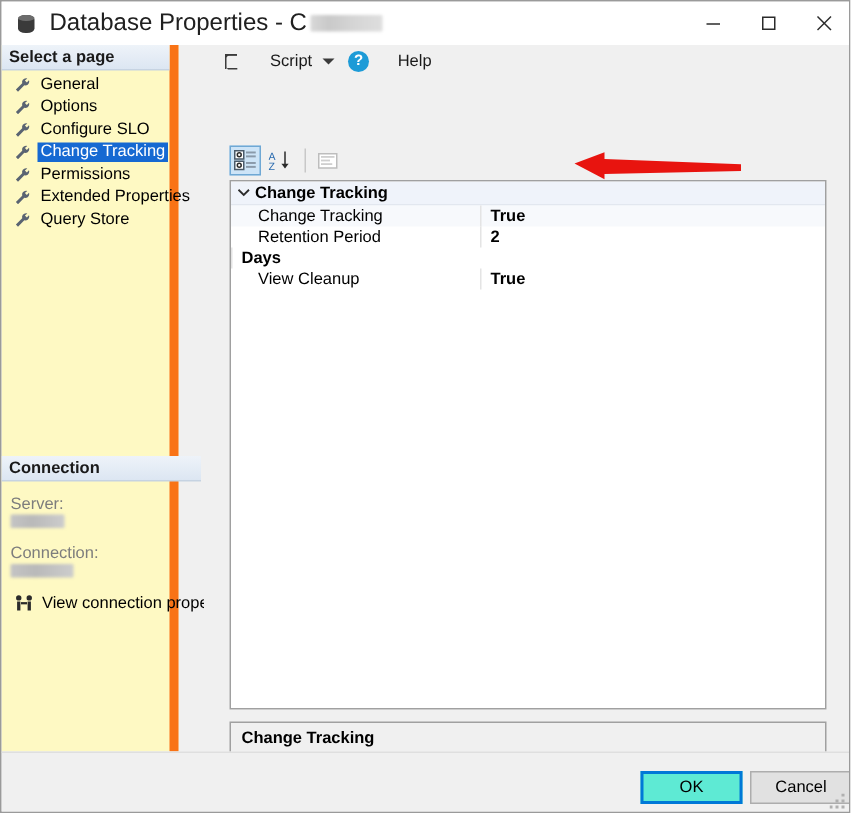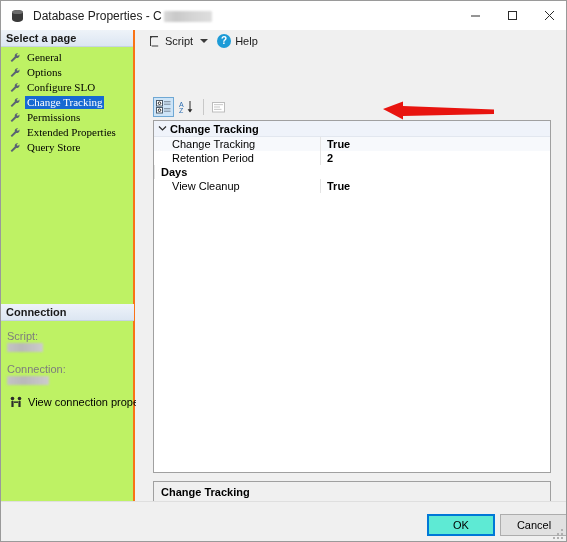--- a/index.html
+++ b/index.html
@@ -47,21 +47,21 @@
   }
   .cyl:after {
     content: "";
     position: absolute;
     left: 0; top: 0;
     width: 11px; height: 4px;
     background: #6c6c6c;
     border-radius: 5px / 2px;
   }
   .title-text {
-    font-size: 12px;
+    font-size: 16px;
     color: #202020;
     white-space: nowrap;
   }
   .title-redact {
     display: inline-block;
     vertical-align: middle;
     width: 48px; height: 11px;
     margin-left: 2px;
     background: linear-gradient(90deg,#d8d8d8 0%, #c9c9c9 25%, #d5d5d5 60%, #dedede 100%);
     filter: blur(1px);
@@ -79,45 +79,44 @@
     align-items: center;
     justify-content: center;
     color: #2b2b2b;
   }
   .winbtn svg { display: block; }
 
   
   .leftpanel {
     position: absolute;
     left: 0; top: 29px;
-    width: 134px;
+    width: 118px;
     height: 471px;
-    background: #bef264;
-    border-right: 2px solid #f97316;
+    background: #fef9c3;
+    border-right: 6px solid #f97316;
     box-sizing: border-box;
   }
   .section-head {
     height: 17px;
     line-height: 17px;
     padding-left: 5px;
     font-weight: bold;
     font-size: 11px;
     color: #1a1a1a;
     background: linear-gradient(180deg,#eef3f9 0%, #dce6f2 100%);
     border-bottom: 1px solid #c6d3e2;
     box-sizing: border-box;
   }
   .nav-list { padding-top: 2px; }
   .nav-item {
     height: 15px;
     display: flex;
-    align-items: flex-end;
+    align-items: center;
     padding-left: 8px;
     box-sizing: border-box;
-    font-family: Liberation Serif, serif;
   }
   .nav-label {
     font-size: 11px;
     color: #000;
     padding: 0 2px;
     line-height: 13px;
     white-space: nowrap;
   }
   .nav-item.selected .nav-label {
     background: #1669d2;
@@ -202,21 +201,21 @@
   .cmd {
     display: flex;
     align-items: center;
     height: 20px;
     margin-right: 3px;
     padding: 0 3px;
   }
   .cmd-text {
     font-size: 11px;
     color: #1a1a1a;
-    margin-left: 4px;
+    margin-left: 19px;
   }
   .chev-dn {
     margin-left: 7px;
     width: 0; height: 0;
     border-left: 4px solid transparent;
     border-right: 4px solid transparent;
     border-top: 4px solid #3b3b3b;
   }
   .help-circle {
     width: 14px; height: 14px;
@@ -479,21 +478,21 @@
           <path d="M8.3 1.2a2.6 2.6 0 0 0-2.5 3.3L1.6 8.7l1.4 1.4 4.2-4.2a2.6 2.6 0 0 0 3.3-2.5 2.6 2.6 0 0 0-.2-.9L8.9 4 7.6 2.7l1.6-1.4a2.6 2.6 0 0 0-.9-.1z" fill="#5a6472"></path>
         </svg>
         <span class="nav-label">Query Store</span>
       </div>
 
     </div>
 
     <div class="conn-block">
       <div class="section-head">Connection</div>
       <div class="conn-body">
-        <div class="conn-label">Script:</div>
+        <div class="conn-label">Server:</div>
         <div class="redact-bar"></div>
         <div class="conn-label">Connection:</div>
         <div class="redact-bar w2"></div>
         <div class="conn-link-row">
           <svg class="people-icon" viewBox="0 0 14 12">
             <circle cx="3.5" cy="2.6" r="1.8" fill="#2b2b2b"></circle>
             <circle cx="10.5" cy="2.6" r="1.8" fill="#2b2b2b"></circle>
             <rect x="2.4" y="5" width="2.2" height="6" fill="#2b2b2b"></rect>
             <rect x="9.4" y="5" width="2.2" height="6" fill="#2b2b2b"></rect>
             <rect x="5" y="5.4" width="4" height="1.5" fill="#2b2b2b"></rect>

